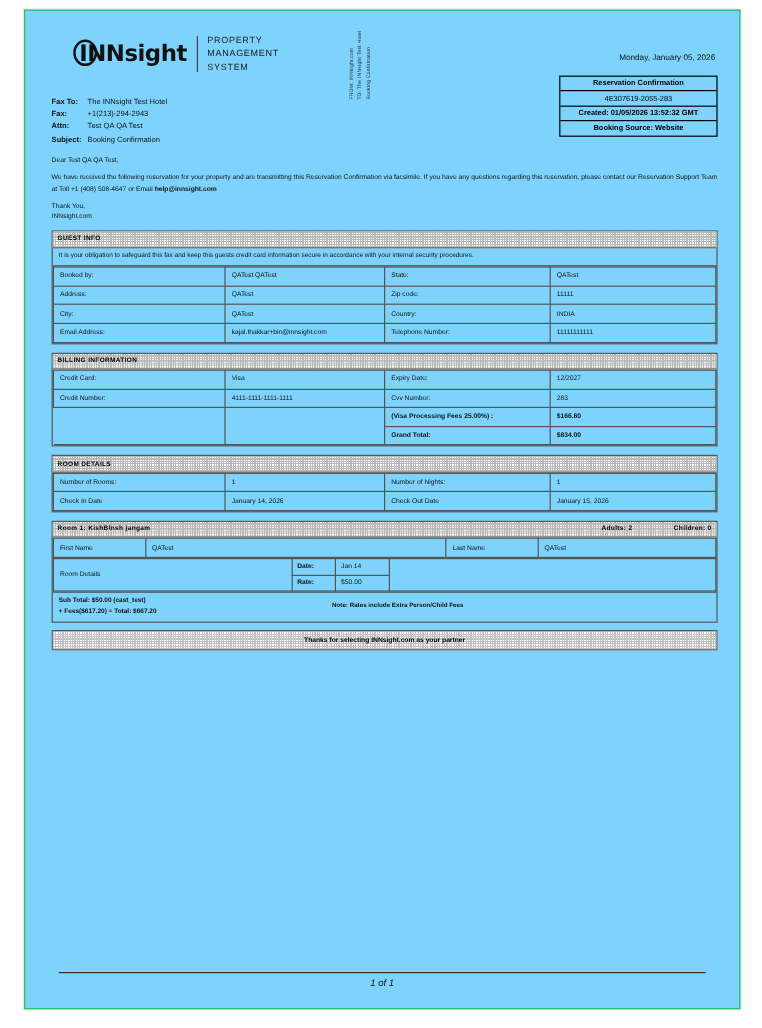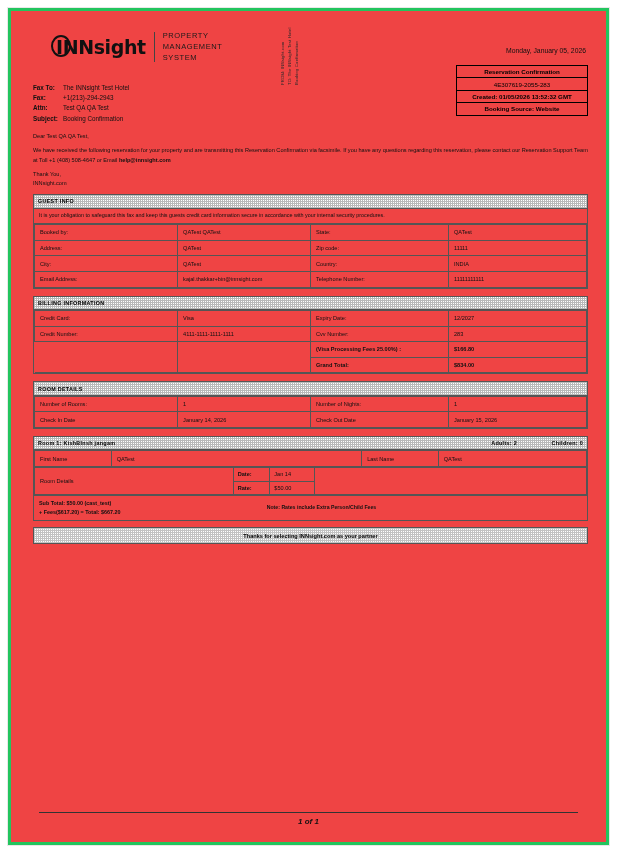--- a/index.html
+++ b/index.html
@@ -10,26 +10,26 @@
   }
   #page {
     position: relative;
     width: 635px;
     height: 857px;
     background: #ffffff;
     overflow: hidden;
   }
   .sheet {
     position: absolute;
-    left: 8px;
+    left: 20px;
     top: 8px;
     width: 595px;
     height: 831px;
-    background: #ef4444;
-    border: 3px solid #22c55e;
+    background: #7dd3fc;
+    border: 1px solid #22c55e;
     box-shadow: 0 0 0 1px #e8e8e8;
   }
   .inner {
     position: absolute;
     left: 22px;
     top: 10px;
     width: 555px;
   }
 
   
@@ -143,21 +143,21 @@
     background-color: #fff;
     text-align: center; font-size: 5.6px; font-weight: bold;
     padding: 4.5px 0; color: #000;
   }
 
   
   .footer {
     position: absolute; left: 0; right: 0; bottom: 16px; text-align: center;
   }
   .footer .rule { height: 1px; background: #333; margin: 0 28px 4px 28px; }
-  .footer .pg { font-size: 8px; font-style: italic; font-weight: bold; color: #111; }
+  .footer .pg { font-size: 8px; font-style: italic; font-weight: normal; color: #111; }
 </style>
 </head>
 <body>
 
 <div id="page">
   <div class="sheet">
     <div class="inner">
 
       <div class="hdr">
 

